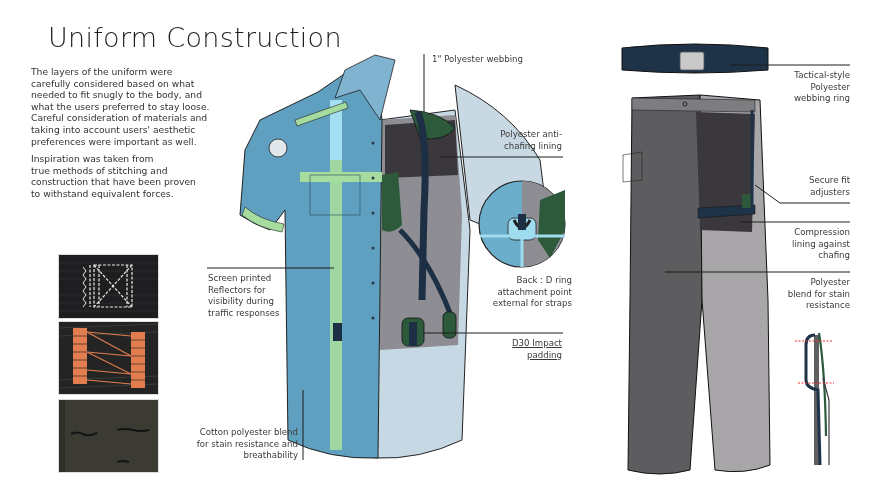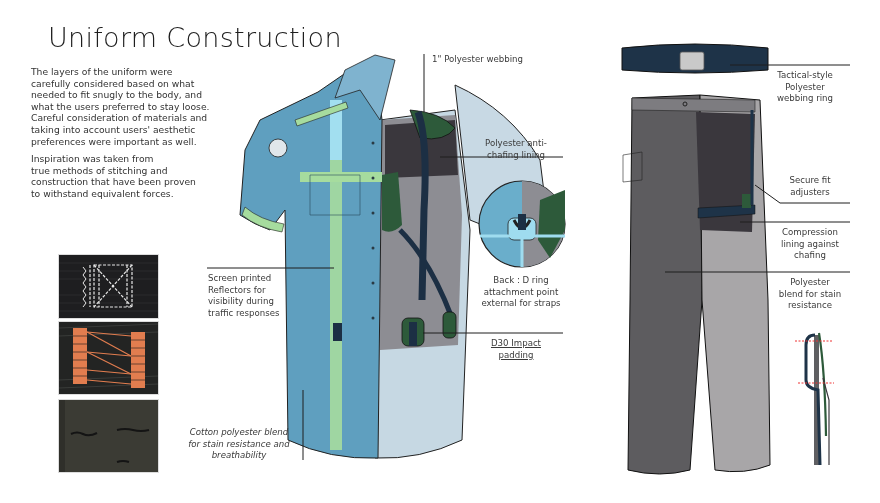--- a/index.html
+++ b/index.html
@@ -3,21 +3,21 @@
 <meta charset="utf-8">
 <style>
   html,body{margin:0;padding:0;background:#fff;}
   body{width:880px;height:503px;position:relative;overflow:hidden;font-family:"DejaVu Sans","Liberation Sans",sans-serif;color:#2a2a2a;}
   .title{position:absolute;left:48px;top:22px;font-size:27px;font-weight:300;letter-spacing:0.3px;color:#1e1e1e;font-family:"DejaVu Sans",sans-serif;text-align:center;}
   .para{position:absolute;left:31px;font-size:9.2px;line-height:11.6px;color:#333;width:185px;}
   .p1{top:66px;}
   .p2{top:153px;}
   .swatch{position:absolute;left:58px;width:99px;height:70px;border:1px solid #ddd;overflow:hidden;}
   .lbl{position:absolute;font-size:8.6px;line-height:11.6px;color:#3a3a3a;}
-  .lbl.r{text-align:center;}
+  .lbl.r{text-align:right;}
   .lbl.l{text-align:left;}
   svg.art{position:absolute;left:0;top:0;}
 </style>
 </head>
 <body>
 
 <div class="title">Uniform Construction</div>
 
 <div class="para p1">
   <div>The layers of the uniform were</div>
@@ -202,40 +202,40 @@
     <line x1="755" y1="185" x2="780" y2="203"></line>
     <line x1="780" y1="203" x2="850" y2="203"></line>
     <line x1="740" y1="222" x2="850" y2="222"></line>
     <line x1="665" y1="272" x2="850" y2="272"></line>
   </g>
 </svg>
 
 <div class="lbl l" style="left:432px;top:54px;">
   <div>1" Polyester webbing</div>
 </div>
-<div class="lbl r" style="left:470px;top:138px;width:92px;">
+<div class="lbl r" style="left:470px;top:129px;width:92px;">
   <div>Polyester anti-</div>
   <div>chafing lining</div>
 </div>
 <div class="lbl l" style="left:208px;top:273px;">
   <div>Screen printed</div>
   <div>Reflectors for</div>
   <div>visibility during</div>
   <div>traffic responses</div>
 </div>
 <div class="lbl r" style="left:470px;top:275px;width:102px;">
   <div>Back : D ring</div>
   <div>attachment point</div>
   <div>external for straps</div>
 </div>
 <div class="lbl r" style="left:470px;top:338px;width:92px;text-decoration:underline;">
   <div>D30 Impact</div>
   <div>padding</div>
 </div>
-<div class="lbl r" style="left:180px;top:427px;width:118px;font-style:italic;">
+<div class="lbl r" style="left:180px;top:427px;width:118px;">
   <div>Cotton polyester blend</div>
   <div>for stain resistance and</div>
   <div>breathability</div>
 </div>
 
 <div class="lbl r" style="left:760px;top:70px;width:90px;">
   <div>Tactical-style</div>
   <div>Polyester</div>
   <div>webbing ring</div>
 </div>

